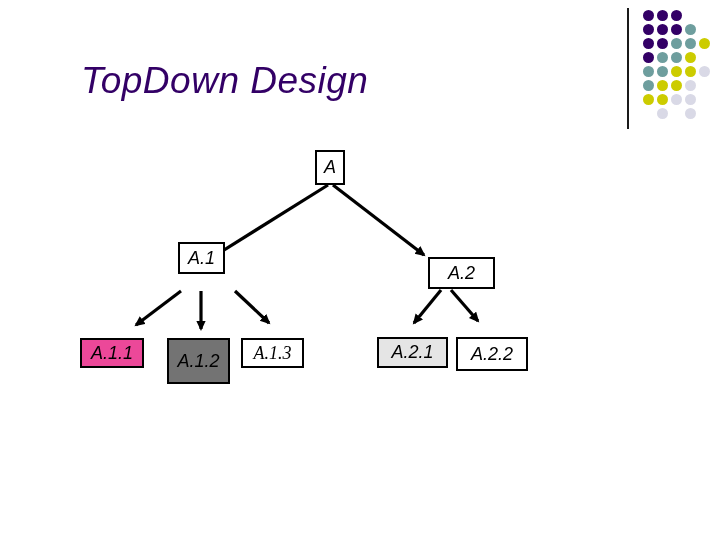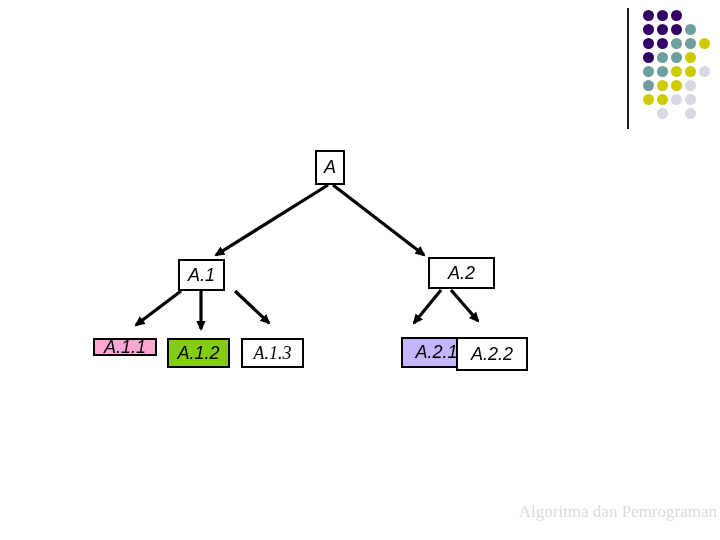--- a/index.html
+++ b/index.html
@@ -36,20 +36,21 @@
     font-family:"Liberation Serif", serif;
     font-size:17px; line-height:1.1; color:#DADAE2;
     white-space:nowrap;
   }
 </style>
 </head>
 <body>
 
 <div class="slide">
 
+  <h1 class="title" style="color: rgb(51, 0, 102);">TopDown Design</h1>
 
   <div>
     <div class="deco-line" id="deco-line" style="left: 627px; top: 8px; height: 121px; background: rgb(26, 26, 26);"></div>
     <div id="dots">
         <div class="dot" style="left: 642.5px; top: 9.5px; width: 11px; height: 11px; background: rgb(51, 0, 102);"></div>
         <div class="dot" style="left: 656.5px; top: 9.5px; width: 11px; height: 11px; background: rgb(51, 0, 102);"></div>
         <div class="dot" style="left: 670.5px; top: 9.5px; width: 11px; height: 11px; background: rgb(51, 0, 102);"></div>
         <div class="dot" style="left: 642.5px; top: 23.5px; width: 11px; height: 11px; background: rgb(51, 0, 102);"></div>
         <div class="dot" style="left: 656.5px; top: 23.5px; width: 11px; height: 11px; background: rgb(51, 0, 102);"></div>
         <div class="dot" style="left: 670.5px; top: 23.5px; width: 11px; height: 11px; background: rgb(51, 0, 102);"></div>
@@ -93,38 +94,37 @@
       <line x1="201" y1="291" x2="201" y2="329" stroke="#000000" stroke-width="3.2" marker-end="url(#arrowhead)"></line>
       <line x1="235" y1="291" x2="269" y2="323" stroke="#000000" stroke-width="3.2" marker-end="url(#arrowhead)"></line>
       <line x1="441" y1="290" x2="414" y2="323" stroke="#000000" stroke-width="3.2" marker-end="url(#arrowhead)"></line>
       <line x1="451" y1="290" x2="478" y2="321" stroke="#000000" stroke-width="3.2" marker-end="url(#arrowhead)"></line>
     </svg>
 
   <div id="nodes">
       <div class="node" style="left: 315px; top: 150px; width: 30px; height: 35px; border-color: rgb(0, 0, 0); background: rgb(255, 255, 255);">
         <span>A</span>
       </div>
-      <div class="node" style="left: 178px; top: 259px; width: 47px; height: 32px; border-color: rgb(0, 0, 0); background: rgb(255, 255, 255);">
+      <div class="node" style="left: 178px; top: 242px; width: 47px; height: 32px; border-color: rgb(0, 0, 0); background: rgb(255, 255, 255);">
         <span>A.1</span>
       </div>
       <div class="node" style="left: 428px; top: 257px; width: 67px; height: 32px; border-color: rgb(0, 0, 0); background: rgb(255, 255, 255);">
         <span>A.2</span>
       </div>
-      <div class="node" style="left: 93px; top: 338px; width: 64px; height: 18px; border-color: rgb(0, 0, 0); background: #f9a8d4;">
+      <div class="node" style="left: 80px; top: 338px; width: 64px; height: 30px; border-color: rgb(0, 0, 0); background: #ec4899;">
         <span>A.1.1</span>
       </div>
-      <div class="node" style="left: 167px; top: 338px; width: 63px; height: 30px; border-color: rgb(0, 0, 0); background: #84cc16; align-items: center;">
+      <div class="node" style="left: 167px; top: 338px; width: 63px; height: 46px; border-color: rgb(0, 0, 0); background: #737373; align-items: center;">
         <span>A.1.2</span>
       </div>
       <div class="node" style="left: 241px; top: 338px; width: 63px; height: 30px; border-color: rgb(0, 0, 0); background: rgb(255, 255, 255); font-family: Liberation Serif, serif;">
         <span>A.1.3</span>
       </div>
-      <div class="node" style="left: 377px; top: 337px; width: 71px; height: 31px; border-color: rgb(0, 0, 0); background: #c4b5fd; margin-left: 24px;">
+      <div class="node" style="left: 377px; top: 337px; width: 71px; height: 31px; border-color: rgb(0, 0, 0); background: #e5e5e5;">
         <span>A.2.1</span>
       </div>
       <div class="node" style="left: 456px; top: 337px; width: 72px; height: 34px; border-color: rgb(0, 0, 0); background: rgb(255, 255, 255); align-items: center;">
         <span>A.2.2</span>
       </div>
     </div>
 
-  <div class="footer" style="color: rgb(218, 218, 226);">Algoritma dan Pemrograman</div>
 
 </div>
 
 </body></html>

